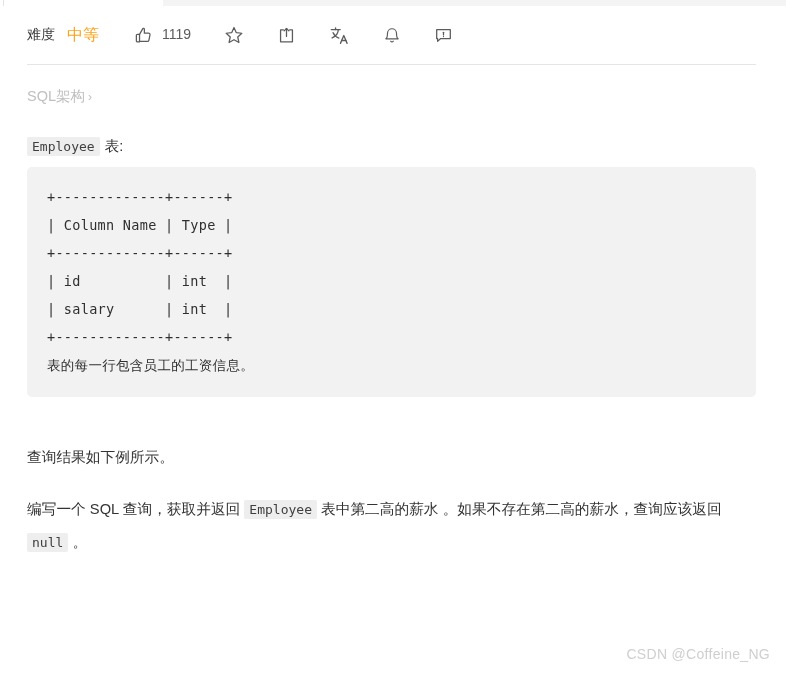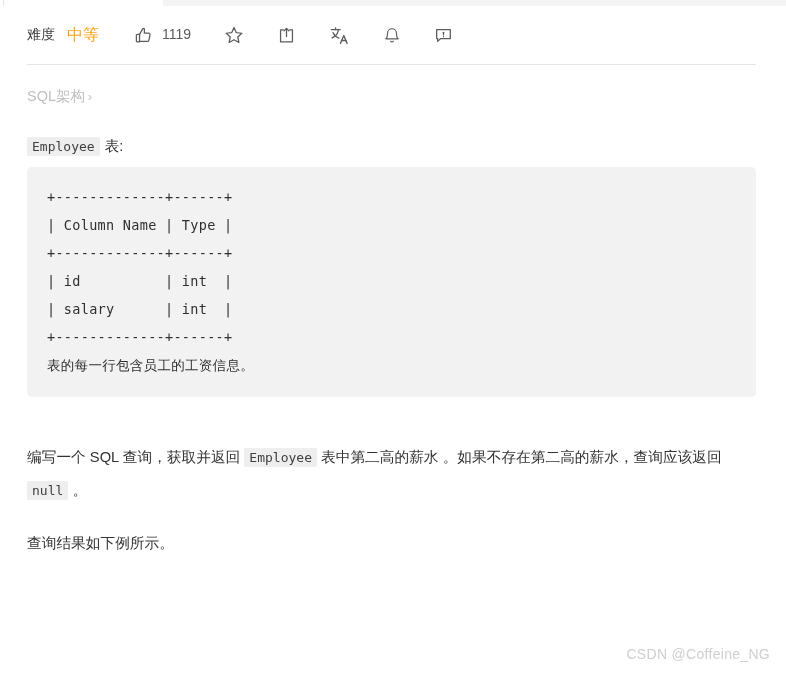--- a/index.html
+++ b/index.html
@@ -262,22 +262,22 @@
     <div class="codeblock">
       <pre>+-------------+------+
 | Column Name | Type |
 +-------------+------+
 | id          | int  |
 | salary      | int  |
 +-------------+------+</pre>
       <pre>表的每一行包含员工的工资信息。</pre>
     </div>
 
+    <p class="para">查询结果如下例所示。</p>
+
     <p class="para">
       <span>编写一个 SQL 查询，获取并返回 </span><code class="inline">Employee</code><span> 表中第二高的薪水 。如果不存在第二高的薪水，查询应该返回 </span><code class="inline">null</code><span> 。</span>
     </p>
 
-    <p class="para">查询结果如下例所示。</p>
-
   </div>
 </div>
 
 <div class="watermark">CSDN @Coffeine_NG</div>
 
 </body></html>

